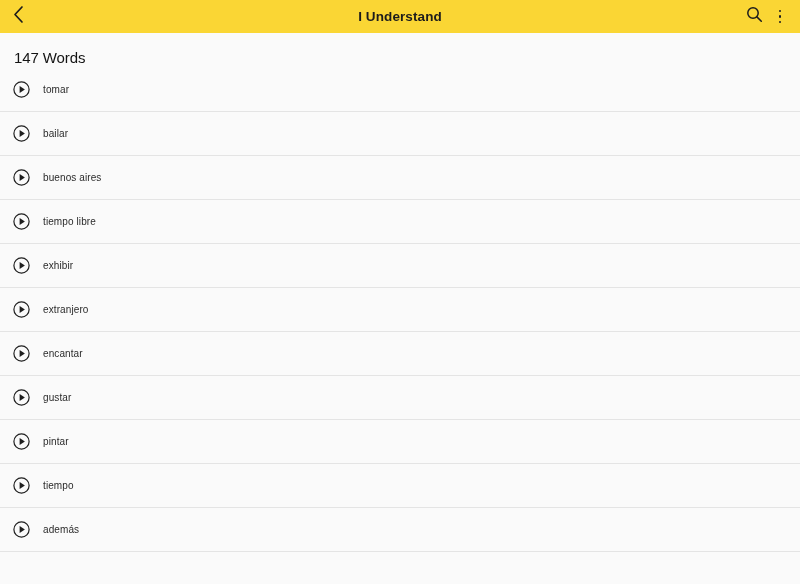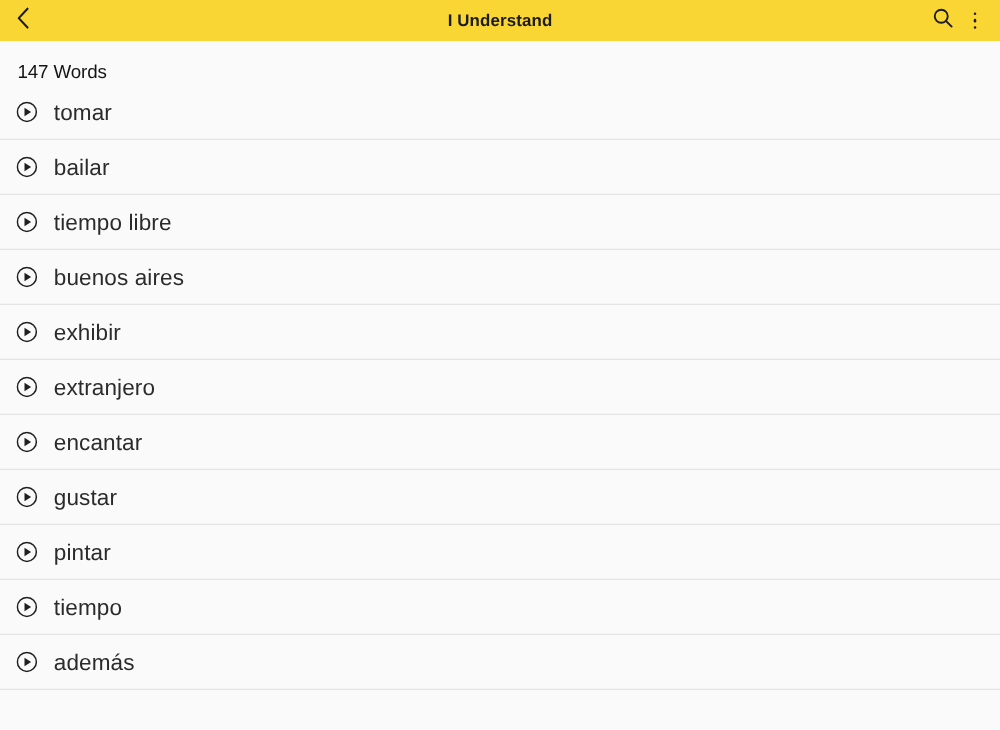--- a/index.html
+++ b/index.html
@@ -132,21 +132,21 @@
   }
   .play-icon {
     width: 17px;
     height: 17px;
     flex: 0 0 17px;
     display: block;
     cursor: pointer;
   }
   .word-label {
     margin-left: 13px;
-    font-size: 18px;
+    font-size: 10px;
     color: #2b2b2b;
     letter-spacing: 0.1px;
     line-height: 1;
   }
 </style>
 </head>
 <body>
 
 <div class="app">
 
@@ -210,31 +210,31 @@
         <span class="word-label">bailar</span>
       </li>
 
       <li class="word-row">
         <span class="play-icon">
           <svg width="17" height="17" viewBox="0 0 17 17" aria-hidden="true">
             <circle cx="8.5" cy="8.5" r="7.6" fill="none" stroke="#1f1f1f" stroke-width="1.2"></circle>
             <path d="M6.6 5.1 L11.9 8.5 L6.6 11.9 Z" fill="#1f1f1f"></path>
           </svg>
         </span>
+        <span class="word-label">buenos aires</span>
+      </li>
+
+      <li class="word-row">
+        <span class="play-icon">
+          <svg width="17" height="17" viewBox="0 0 17 17" aria-hidden="true">
+            <circle cx="8.5" cy="8.5" r="7.6" fill="none" stroke="#1f1f1f" stroke-width="1.2"></circle>
+            <path d="M6.6 5.1 L11.9 8.5 L6.6 11.9 Z" fill="#1f1f1f"></path>
+          </svg>
+        </span>
         <span class="word-label">tiempo libre</span>
-      </li>
-
-      <li class="word-row">
-        <span class="play-icon">
-          <svg width="17" height="17" viewBox="0 0 17 17" aria-hidden="true">
-            <circle cx="8.5" cy="8.5" r="7.6" fill="none" stroke="#1f1f1f" stroke-width="1.2"></circle>
-            <path d="M6.6 5.1 L11.9 8.5 L6.6 11.9 Z" fill="#1f1f1f"></path>
-          </svg>
-        </span>
-        <span class="word-label">buenos aires</span>
       </li>
 
       <li class="word-row">
         <span class="play-icon">
           <svg width="17" height="17" viewBox="0 0 17 17" aria-hidden="true">
             <circle cx="8.5" cy="8.5" r="7.6" fill="none" stroke="#1f1f1f" stroke-width="1.2"></circle>
             <path d="M6.6 5.1 L11.9 8.5 L6.6 11.9 Z" fill="#1f1f1f"></path>
           </svg>
         </span>
         <span class="word-label">exhibir</span>

